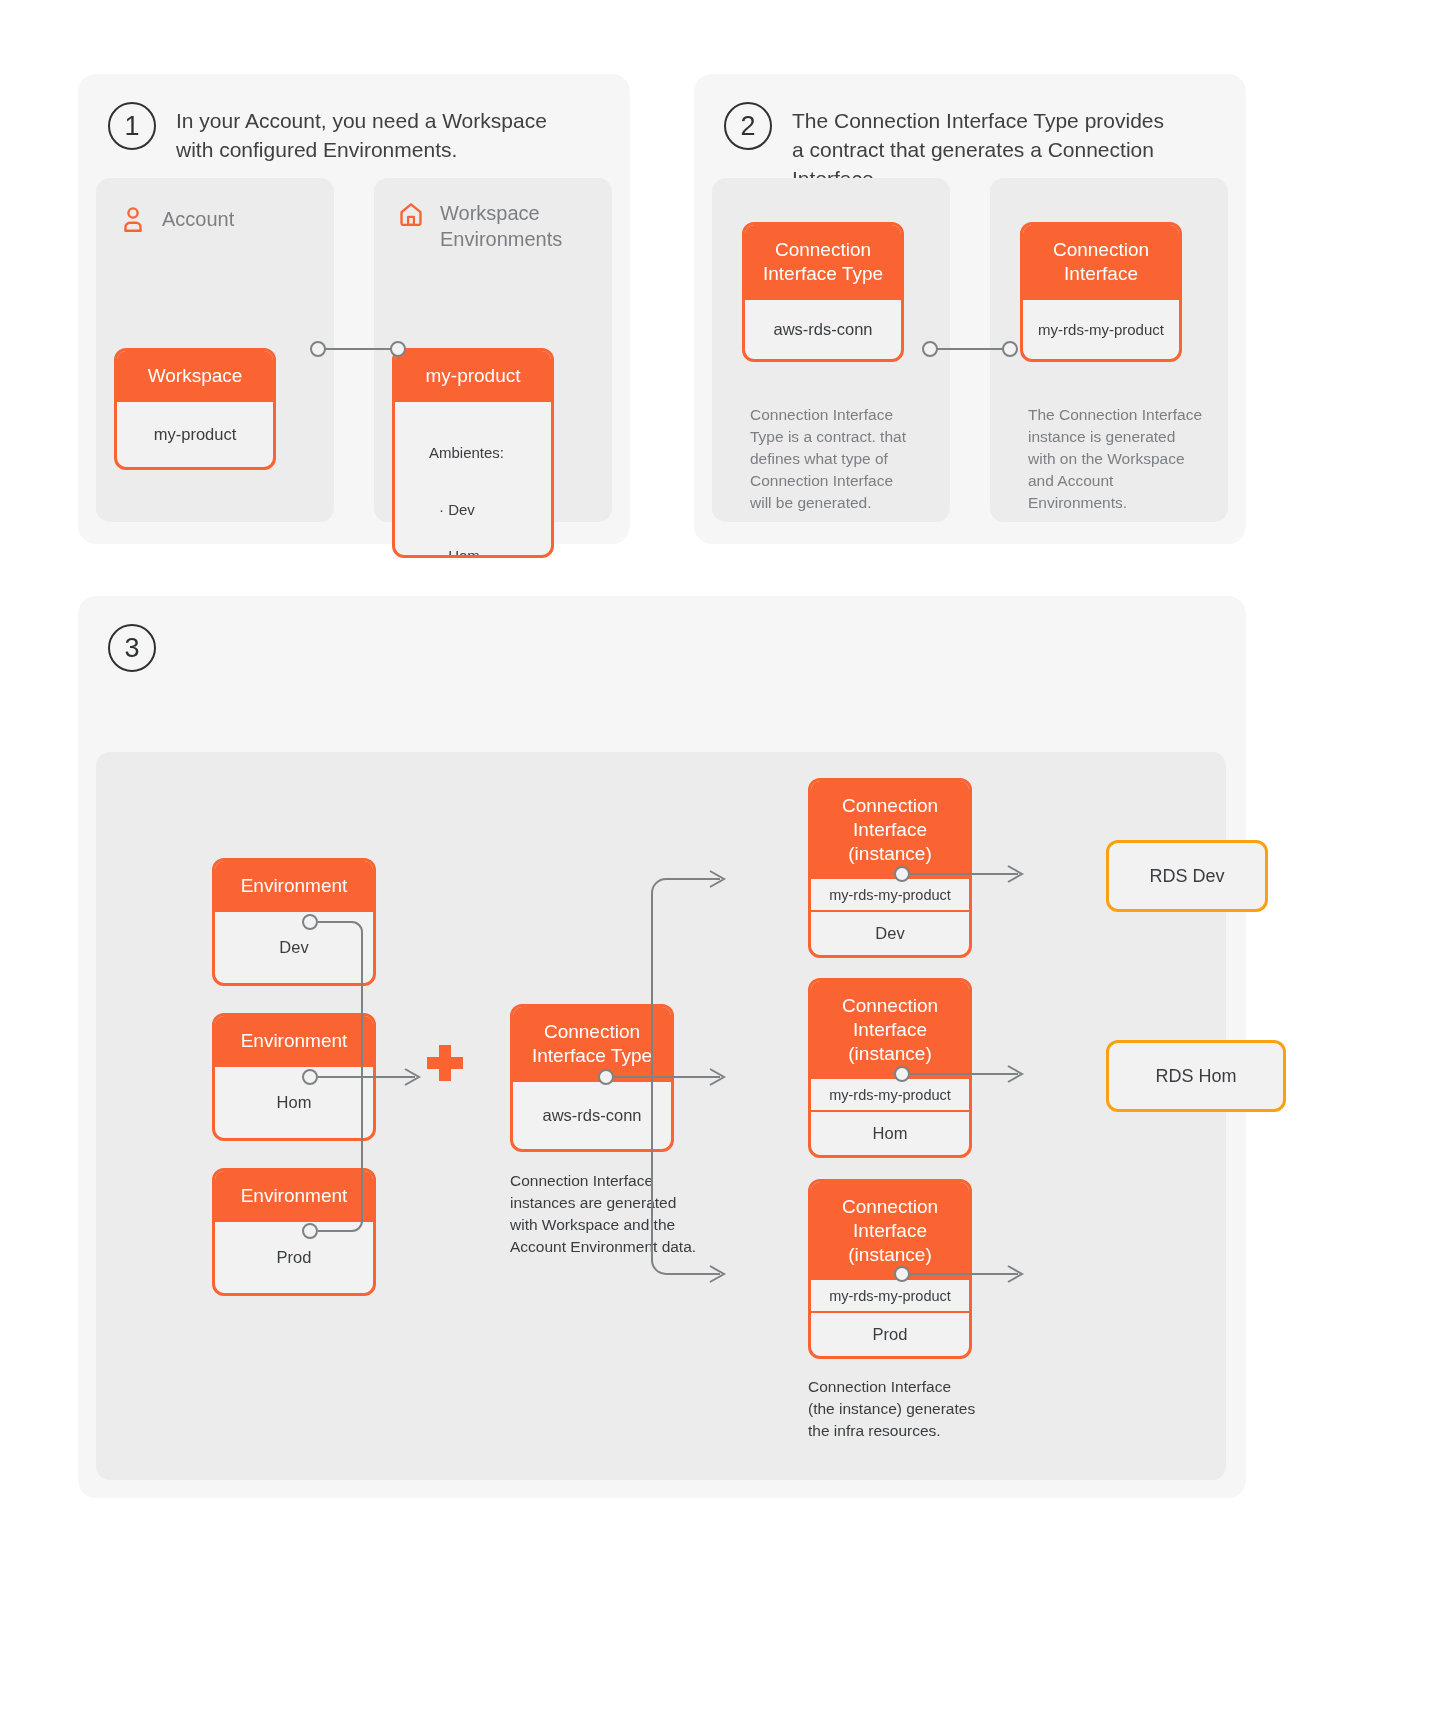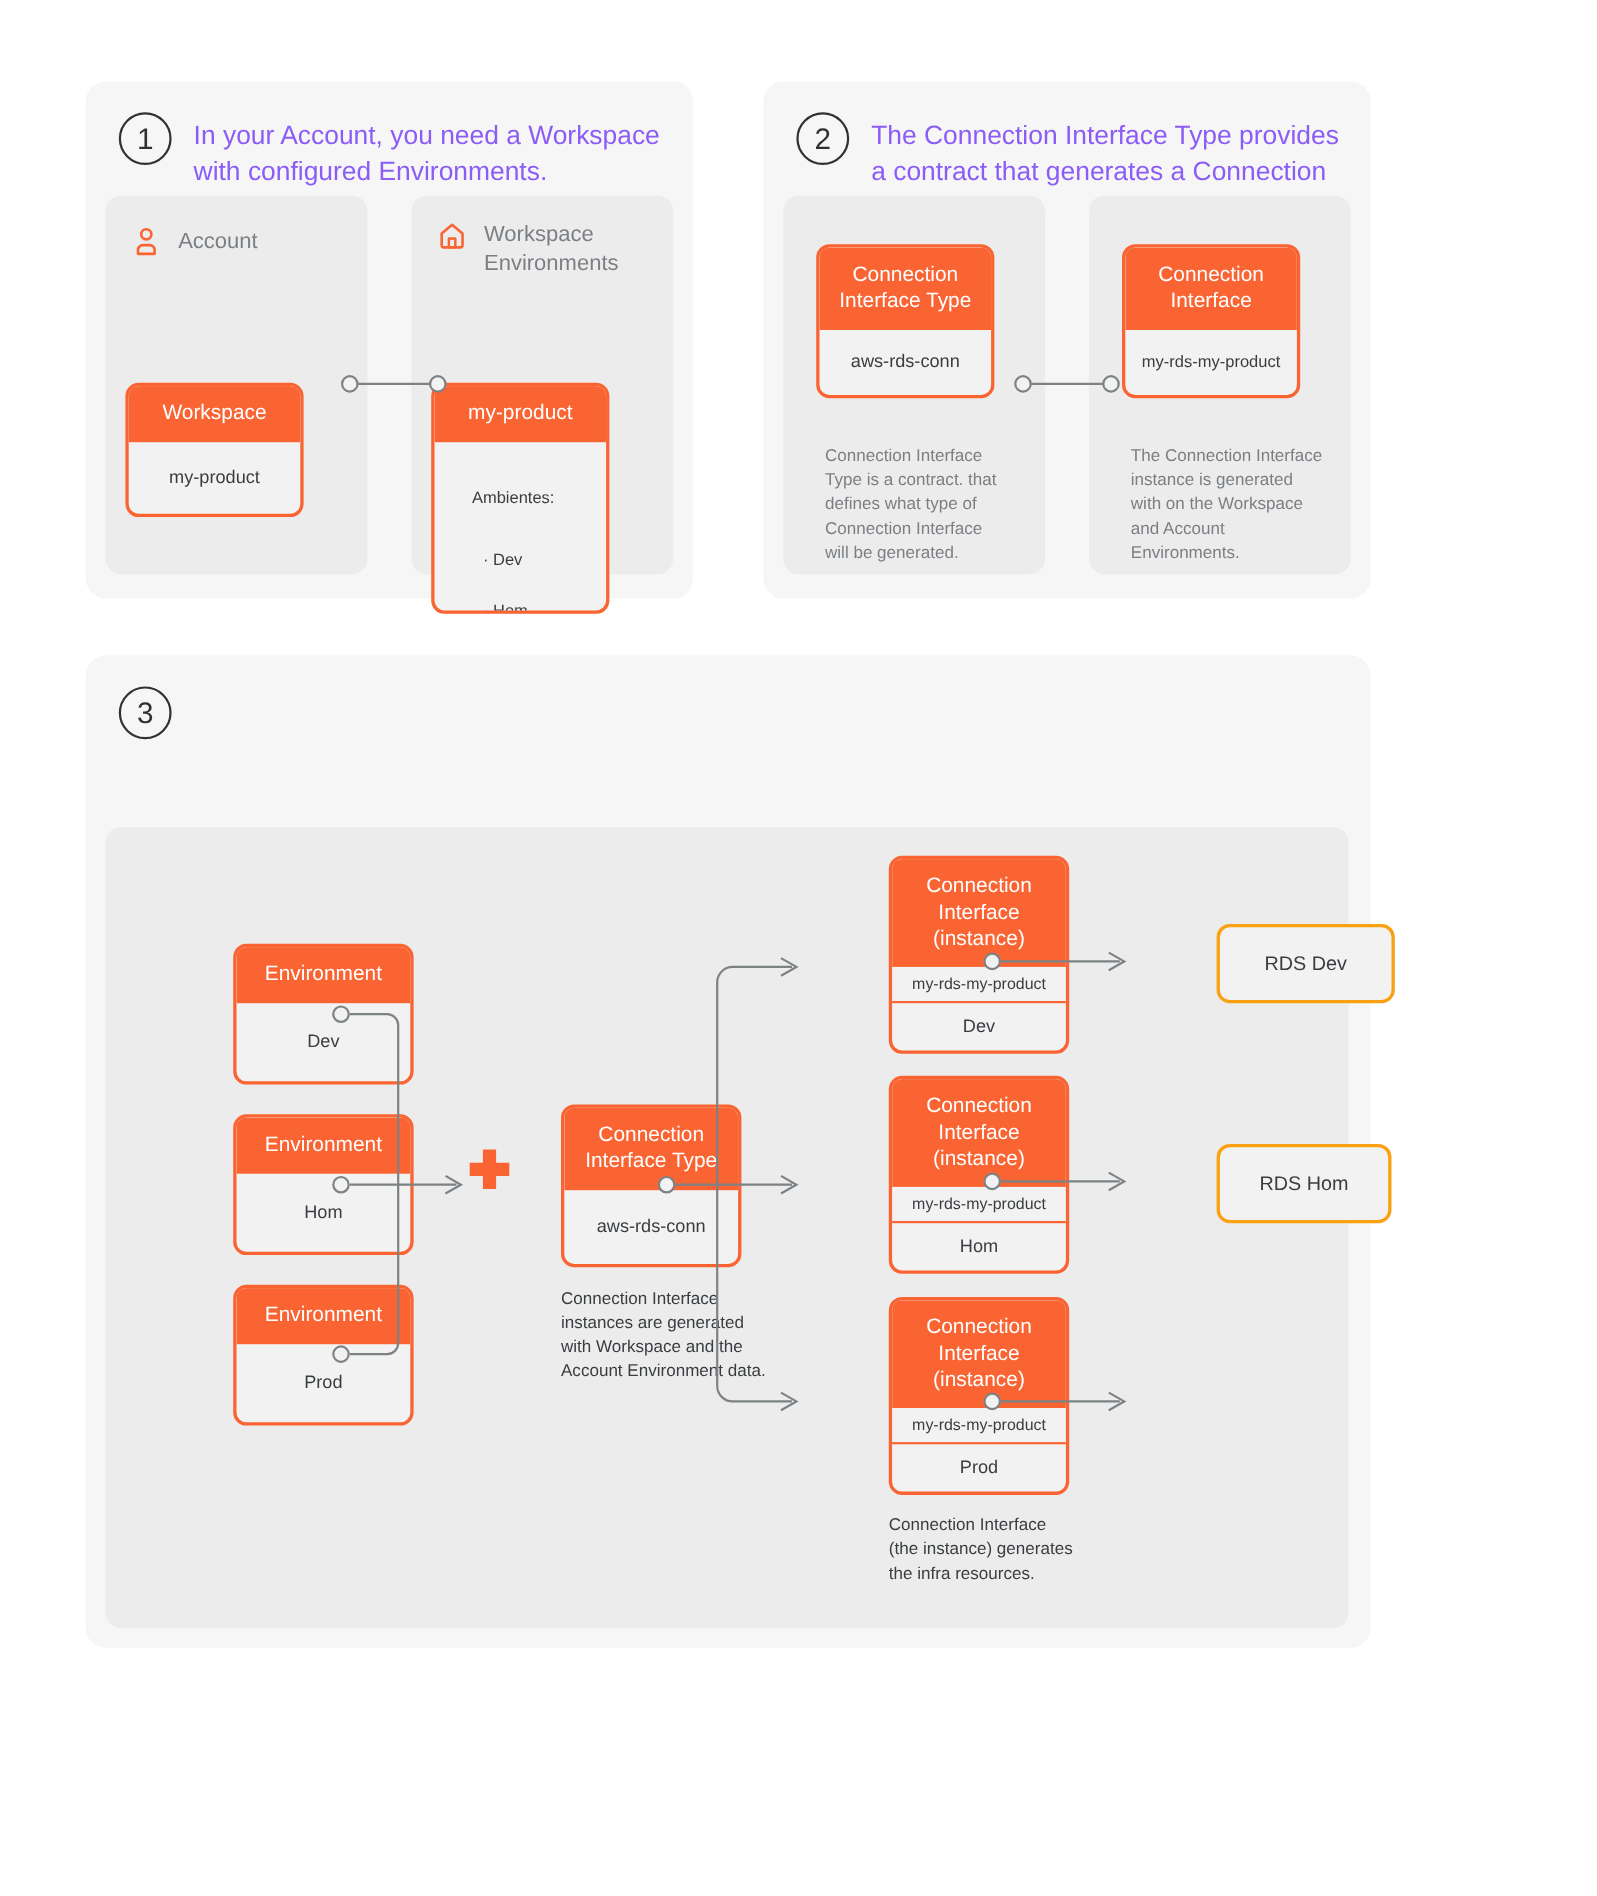--- a/index.html
+++ b/index.html
@@ -28,21 +28,21 @@
   #panel-3 .step-head { left: 30px; top: 28px; }
 
   .step-circle {
     width: 48px; height: 48px; border-radius: 50%;
     border: 2.6px solid #2f3234;
     display: flex; align-items: center; justify-content: center;
     font-size: 27px; color: #2f3234; flex: 0 0 auto;
     line-height: 1;
   }
   .step-text {
-    font-size: 24px; line-height: 1.38; color: #8b5cf6;
+    font-size: 21px; line-height: 1.38; color: #404040;
     white-space: pre-line; padding-top: 5px;
   }
 
   
   .subcard { position: absolute; background: #ececec; border-radius: 14px; }
 
   
   .icon-head { position: absolute; display: flex; align-items: flex-start; gap: 16px; }
   .icon-head .lbl {
     font-size: 20px; color: #7b7f83; line-height: 1.28; white-space: pre-line;
@@ -263,21 +263,21 @@
 Interface
 (instance)</div>
       <div class="node-body" style="font-size:14.5px;">my-rds-my-product</div>
       <div class="node-row">Prod</div>
     </div>
     <div class="caption dark" style="left:712px; top:624px; width:230px;">Connection Interface
 (the instance) generates
 the infra resources.</div>
 
     <div class="rds-box" style="left:1010px; top:88px; width:162px; height:72px;">RDS Dev</div>
-    <div class="rds-box" style="left:1010px; top:288px; width:159px; height:72px;">RDS Hom</div>
+    <div class="rds-box" style="left:1010px; top:288px; width:180px; height:72px;">RDS Hom</div>
   </div>
 </div>
 
 <svg class="wire">
 
   <g>
     <line x1="324" y1="349" x2="392" y2="349"></line>
     <circle class="knob" cx="318" cy="349" r="7"></circle>
     <circle class="knob" cx="398" cy="349" r="7"></circle>
   </g>

